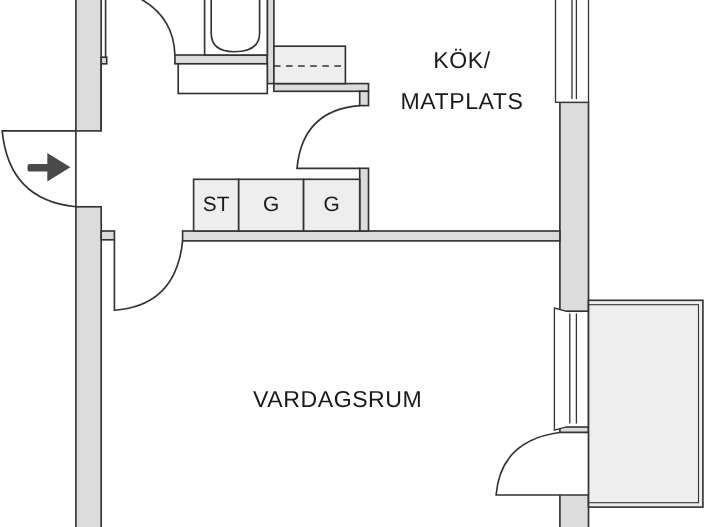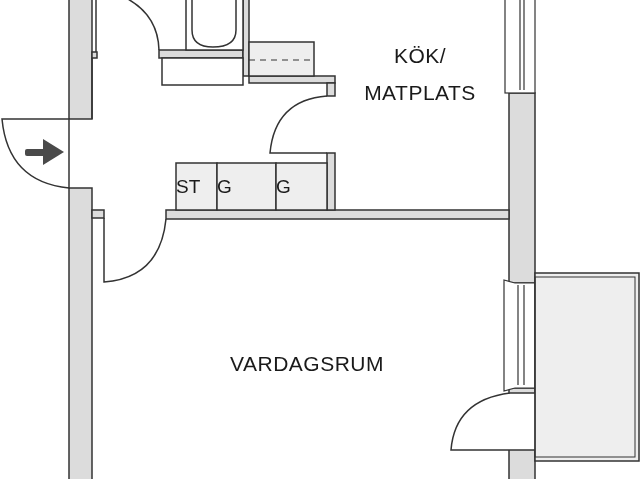--- a/index.html
+++ b/index.html
@@ -12,21 +12,21 @@
       font-size: 21px;
       letter-spacing: 0.5px;
       text-align: center;
       line-height: 27px;
     }
     .fixture-label {
       position: absolute;
       font-family: "Liberation Sans", sans-serif;
       color: #1a1a1a;
       font-size: 19px;
-      text-align: left;
+      text-align: center;
       line-height: 20px;
     }
   </style>
 </head>
 <body>
 
 <div class="plan">
   <svg width="640" height="479" viewBox="0 0 640 479" xmlns="http://www.w3.org/2000/svg">
     <g fill="#dcdcdc" stroke="#333" stroke-width="1.5">
 

